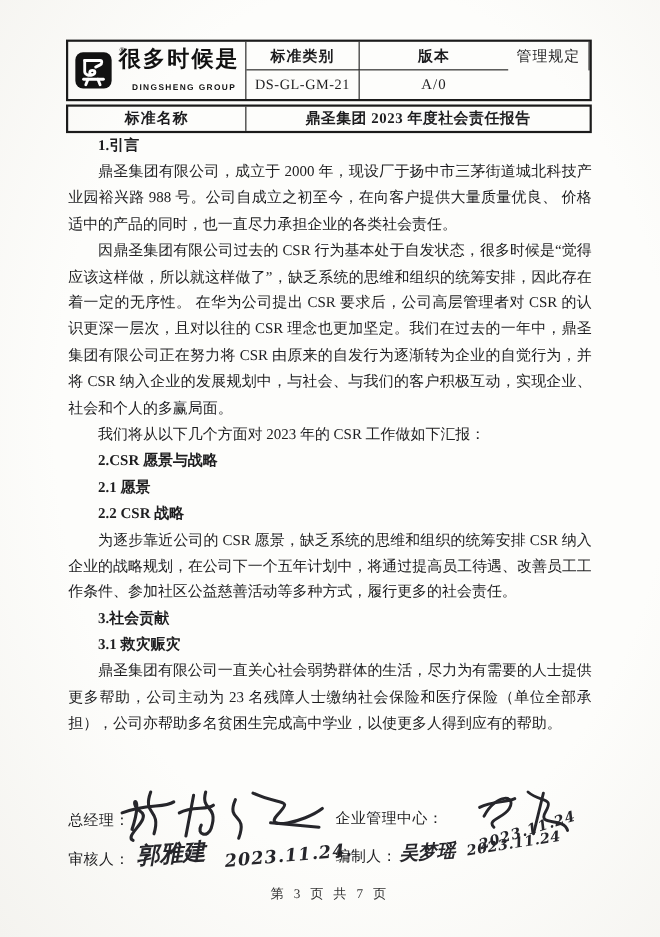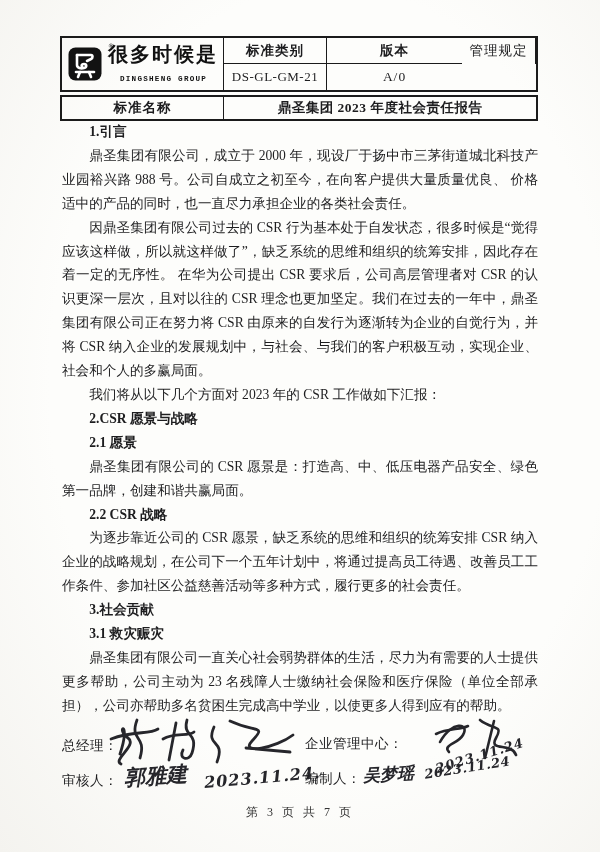--- a/index.html
+++ b/index.html
@@ -51,21 +51,21 @@
   }
   .hdr-name .namecell.left { border-right:1.5px solid #1b1b1b; font-weight:600; }
   .hdr-name .namecell.right { font-weight:700; letter-spacing:0.5px; }
 
   .brandtext { display:flex; flex-direction:column; align-items:flex-start; line-height:1; }
   .brand-cn {
     font-family:"Liberation Sans","DejaVu Sans",sans-serif;
     font-weight:900; font-size:20px; letter-spacing:2px; color:#111;
   }
   .brand-en {
-    font-family:Liberation Mono, monospace;
+    font-family:Liberation Sans, sans-serif;
     font-weight:700; font-size:7.6px; letter-spacing:1.25px; color:#111; margin-top:12px;padding-left:12px;
   }
   .regmark { position:absolute; top:4px; left:46px; font-size:6px; color:#111; font-family:"DejaVu Sans",sans-serif; }
 
   
   .doc-body {
     position:absolute; left:62px; top:120px; width:476px;
     font-size:13.6px; line-height:23.9px;
     text-align:justify;
   }
@@ -124,21 +124,20 @@
     </div>
   </div>
 
   <div class="doc-body">
     <p class="h">1.引言</p>
     <p>鼎圣集团有限公司，成立于 2000 年，现设厂于扬中市三茅街道城北科技产业园裕兴路 988 号。公司自成立之初至今，在向客户提供大量质量优良、 价格适中的产品的同时，也一直尽力承担企业的各类社会责任。</p>
     <p>因鼎圣集团有限公司过去的 CSR 行为基本处于自发状态，很多时候是“觉得应该这样做，所以就这样做了”，缺乏系统的思维和组织的统筹安排，因此存在着一定的无序性。 在华为公司提出 CSR 要求后，公司高层管理者对 CSR 的认识更深一层次，且对以往的 CSR 理念也更加坚定。我们在过去的一年中，鼎圣集团有限公司正在努力将 CSR 由原来的自发行为逐渐转为企业的自觉行为，并将 CSR 纳入企业的发展规划中，与社会、与我们的客户积极互动，实现企业、社会和个人的多赢局面。</p>
     <p>我们将从以下几个方面对 2023 年的 CSR 工作做如下汇报：</p>
     <p class="h">2.CSR 愿景与战略</p>
     <p class="h">2.1 愿景</p>
-    <p>鼎圣集团有限公司的 CSR 愿景是：打造高、中、低压电器产品安全、绿色第一品牌，创建和谐共赢局面。</p>
     <p class="h">2.2 CSR 战略</p>
     <p>为逐步靠近公司的 CSR 愿景，缺乏系统的思维和组织的统筹安排 CSR 纳入企业的战略规划，在公司下一个五年计划中，将通过提高员工待遇、改善员工工作条件、参加社区公益慈善活动等多种方式，履行更多的社会责任。</p>
     <p class="h">3.社会贡献</p>
     <p class="h">3.1 救灾赈灾</p>
     <p>鼎圣集团有限公司一直关心社会弱势群体的生活，尽力为有需要的人士提供更多帮助，公司主动为 23 名残障人士缴纳社会保险和医疗保险（单位全部承担），公司亦帮助多名贫困生完成高中学业，以使更多人得到应有的帮助。</p>
   </div>
 
   <div>
     <span class="sig-label" style="left:62px; top:737px;">总经理：</span>
     <svg class="sig-svg" style="left:104px; top:708px;" width="195" height="62" viewBox="0 0 195 62">

